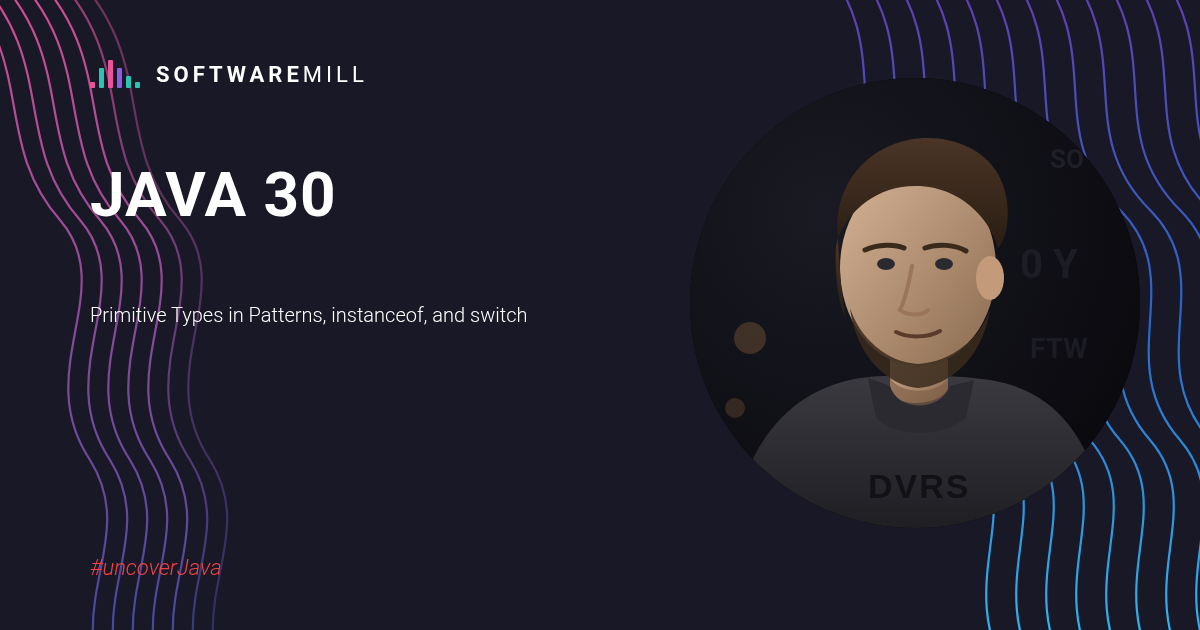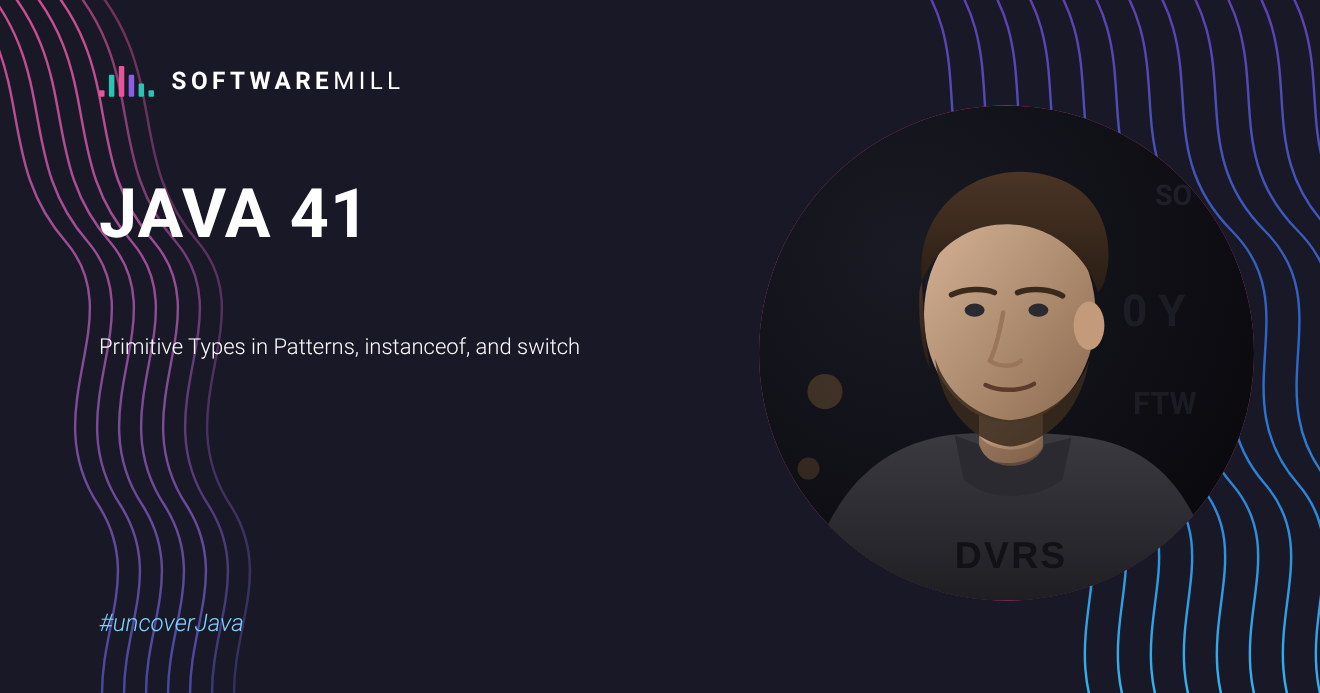--- a/index.html
+++ b/index.html
@@ -39,31 +39,31 @@
     font-size: 62px; font-weight: 700; letter-spacing: 1px;
     margin-bottom: 70px;
   }
   .subtitle {
     font-size: 20px; font-weight: 300; line-height: 1.4;
     max-width: 520px;
   }
   .hashtag {
     margin-top: auto;
     font-size: 22px; font-style: italic; font-weight: 300;
-    color: #7dd3fc;
+    color: #ef4444;
   }
 
   .avatar {
     position: absolute;
-    right: 60px; top: 96px;
+    right: 60px; top: 78px;
     width: 450px; height: 450px;
     border-radius: 50%;
     overflow: hidden;
     z-index: 2;
-    background: #ec4899;
+    background: #000000;
   }
   .avatar svg { width: 100%; height: 100%; display: block; }
 </style>
 </head>
 <body>
 
 <svg class="waves" viewBox="0 0 1200 630" preserveAspectRatio="none">
   <defs>
     <linearGradient id="gl" x1="0" y1="0" x2="0" y2="1">
       <stop offset="0" stop-color="#e9549b"></stop>
@@ -111,21 +111,21 @@
         <div style="width: 5px; height: 28px; background: rgb(233, 84, 155); border-radius: 1px;"></div>
         <div style="width: 5px; height: 20px; background: rgb(138, 94, 230); border-radius: 1px;"></div>
         <div style="width: 5px; height: 12px; background: rgb(44, 195, 181); border-radius: 1px;"></div>
         <div style="width: 5px; height: 6px; background: rgb(44, 195, 181); border-radius: 1px;"></div>
       </div>
     <div class="logo-text">
       <span class="bold">SOFTWARE</span><span>MILL</span>
     </div>
   </div>
 
-  <h1 class="heading">JAVA 41</h1>
+  <h1 class="heading">JAVA 30</h1>
   <p class="subtitle">Primitive Types in Patterns, instanceof, and switch</p>
   <p class="hashtag">#uncoverJava</p>
 </div>
 
 <div class="avatar">
   <svg viewBox="0 0 450 450">
     <defs>
       <radialGradient id="bgGrad" cx="0.3" cy="0.3" r="1">
         <stop offset="0" stop-color="#1a1a24"></stop>
           <stop offset="1" stop-color="#050508"></stop>

